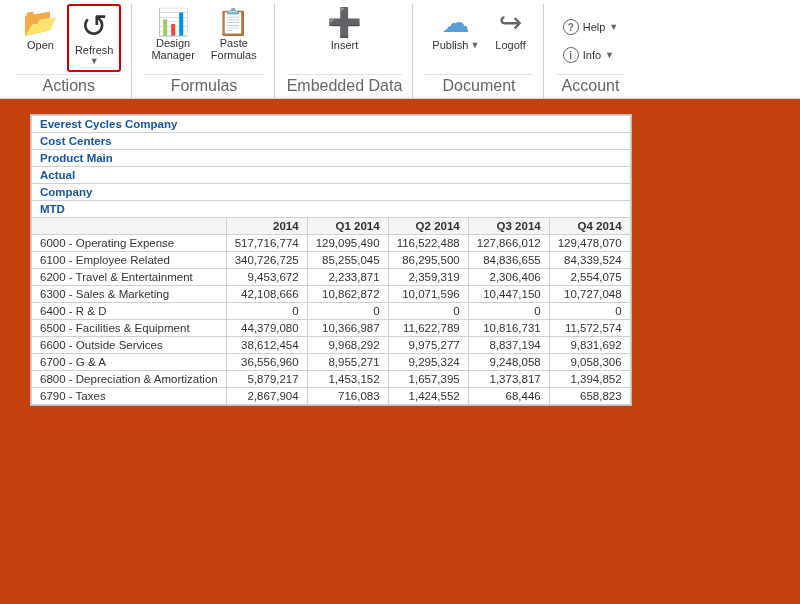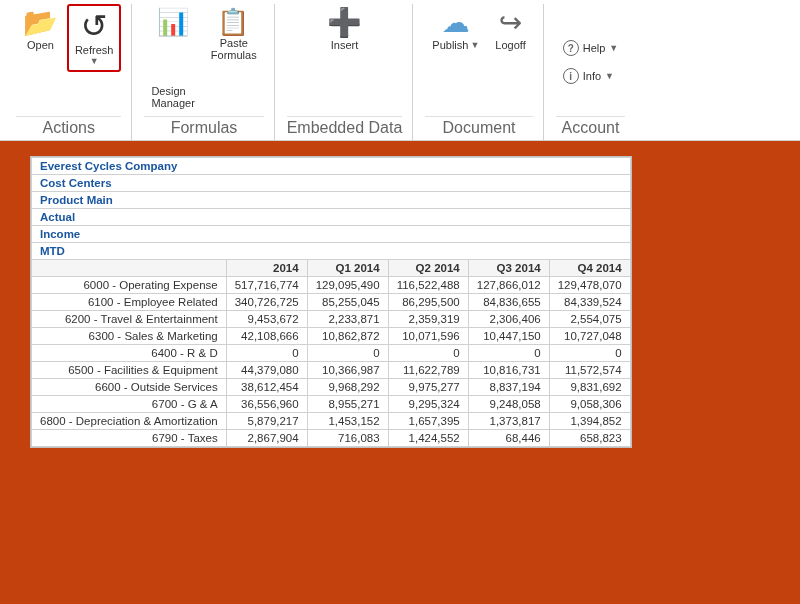--- a/index.html
+++ b/index.html
@@ -82,21 +82,21 @@
       color: #333;
     }
     .data-table .col-header-first {
       text-align: left;
     }
     .data-table .data-row td {
       background: #fff;
       color: #333;
     }
     .data-table .data-row td:first-child {
-      text-align: right;
+      text-align: left;
       margin-top: 40px;
     }
     .data-table .data-row td:not(:first-child) {
       text-align: right;
     }
     .data-table .label-row td {
       background: #fff;
       font-weight: bold;
       color: #1a56a0;
       border: 1px solid #d0d0d0;
@@ -120,21 +120,21 @@
           <span class="dropdown-arrow">▼</span>
         </div>
       </div>
       <div class="ribbon-group-label">Actions</div>
     </div>
 
     <div class="ribbon-group">
       <div class="group-inner">
         <div class="ribbon-btn">
           <span class="btn-icon" style="font-size:26px;">📊</span>
-          <span class="btn-label" style="text-align:left;margin-top:48px;">Design<br>Manager</span>
+          <span class="btn-label" style="text-align:center;">Design<br>Manager</span>
         </div>
         <div class="ribbon-btn">
           <span class="btn-icon" style="font-size:26px;">📋</span>
           <span class="btn-label" style="text-align:center;">Paste<br>Formulas</span>
         </div>
       </div>
       <div class="ribbon-group-label">Formulas</div>
     </div>
 
     <div class="ribbon-group">
@@ -194,21 +194,21 @@
         <tr class="label-row">
           <td class="header-cell" colspan="6">Cost Centers</td>
         </tr>
         <tr class="label-row">
           <td class="header-cell" colspan="6">Product Main</td>
         </tr>
         <tr class="label-row">
           <td class="header-cell" colspan="6">Actual</td>
         </tr>
         <tr class="label-row">
-          <td class="header-cell" colspan="6">Income</td>
+          <td class="header-cell" colspan="6">Company</td>
         </tr>
         <tr class="label-row">
           <td class="header-cell" colspan="6">MTD</td>
         </tr>
 
         <tr>
           <td class="col-header col-header-first"></td>
           <td class="col-header">2014</td>
           <td class="col-header">Q1 2014</td>
           <td class="col-header">Q2 2014</td>

